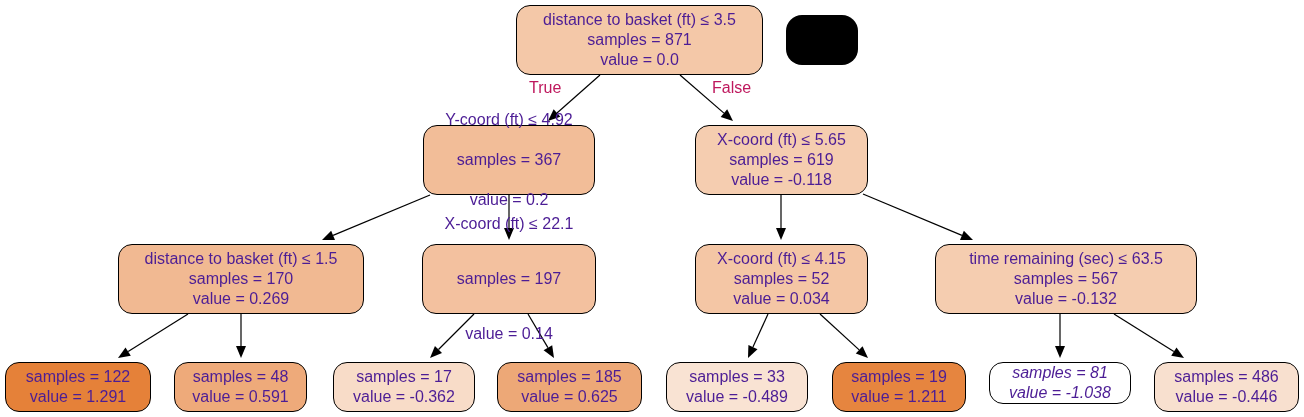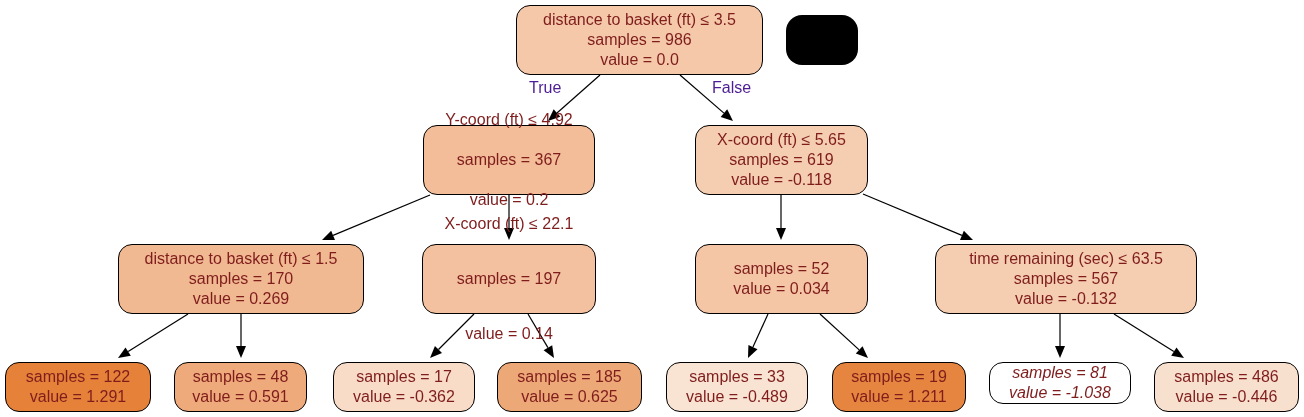--- a/index.html
+++ b/index.html
@@ -2,22 +2,22 @@
 <html><head>
 <meta charset="utf-8">
 <style>
   html, body { margin: 0; padding: 0; background: #ffffff; }
   body { width: 1304px; height: 417px; position: relative; overflow: hidden;
          font-family: "Liberation Sans", "DejaVu Sans", sans-serif; }
   #edges { position: absolute; left: 0; top: 0; width: 1304px; height: 417px; }
   .node { position: absolute; box-sizing: border-box; border: 1.3px solid #000;
           border-radius: 14px; display: flex; flex-direction: column;
           align-items: center; justify-content: center; font-size: 16px;
-          line-height: 20px; color: #7f1d1d; text-align: center; white-space: nowrap; }
-  .edge-label { position: absolute; font-size: 16px; color: #4c1d95; }
+          line-height: 20px; color: #4c1d95; text-align: center; white-space: nowrap; }
+  .edge-label { position: absolute; font-size: 16px; color: #be185d; }
   .black-box { position: absolute; left: 786px; top: 15px; width: 72px; height: 50px;
                background: #000; border-radius: 16px; }
 </style>
 </head>
 <body>
 
 <svg id="edges">
     <line x1="600" y1="75" x2="556.9879587498846" y2="113.04911341356365" stroke="#000" stroke-width="1.2"></line>
     <polygon points="548,121 553.6750893388694,109.30413060111174 560.3008281608998,116.79409622601555" fill="#000"></polygon>
     <line x1="680" y1="75" x2="723.9373752415379" y2="113.13432568133477" stroke="#000" stroke-width="1.2"></line>
@@ -43,21 +43,21 @@
     <line x1="820" y1="314" x2="859.1541503175911" y2="349.8913044577918" stroke="#000" stroke-width="1.2"></line>
     <polygon points="868,358 855.7755271750043,353.57707515879554 862.5327734601779,346.2055337567881" fill="#000"></polygon>
     <line x1="1060" y1="314" x2="1060" y2="346" stroke="#000" stroke-width="1.2"></line>
     <polygon points="1060,358 1055,346 1065,346" fill="#000"></polygon>
     <line x1="1114" y1="314" x2="1173.840361409468" y2="351.61394145737984" stroke="#000" stroke-width="1.2"></line>
     <polygon points="1184,358 1171.1795036833762,355.8471242034349 1176.5012191355597,347.3807587113248" fill="#000"></polygon>
   </svg>
 <div id="nodes">
     <div class="node" style="left: 516px; top: 5px; width: 247px; height: 70px; background: rgb(244, 200, 168);">
       <span>distance to basket (ft) ≤ 3.5</span>
-      <span>samples = 986</span>
+      <span>samples = 871</span>
       <span>value = 0.0</span>
     </div>
     <div class="node" style="left: 423px; top: 125px; width: 172px; height: 70px; background: rgb(242, 189, 152); gap: 20px;">
       <span>Y-coord (ft) ≤ 4.92</span>
       <span>samples = 367</span>
       <span>value = 0.2</span>
     </div>
     <div class="node" style="left: 695px; top: 125px; width: 173px; height: 70px; background: rgb(245, 205, 176);">
       <span>X-coord (ft) ≤ 5.65</span>
       <span>samples = 619</span>
@@ -67,20 +67,21 @@
       <span>distance to basket (ft) ≤ 1.5</span>
       <span>samples = 170</span>
       <span>value = 0.269</span>
     </div>
     <div class="node" style="left: 422px; top: 244px; width: 174px; height: 70px; background: rgb(243, 193, 159); gap: 35px;">
       <span>X-coord (ft) ≤ 22.1</span>
       <span>samples = 197</span>
       <span>value = 0.14</span>
     </div>
     <div class="node" style="left: 695px; top: 244px; width: 173px; height: 70px; background: rgb(244, 198, 165);">
+      <span>X-coord (ft) ≤ 4.15</span>
       <span>samples = 52</span>
       <span>value = 0.034</span>
     </div>
     <div class="node" style="left: 935px; top: 244px; width: 262px; height: 70px; background: rgb(245, 205, 176);">
       <span>time remaining (sec) ≤ 63.5</span>
       <span>samples = 567</span>
       <span>value = -0.132</span>
     </div>
     <div class="node" style="left: 5px; top: 362px; width: 146px; height: 50px; background: rgb(229, 129, 57);">
       <span>samples = 122</span>

